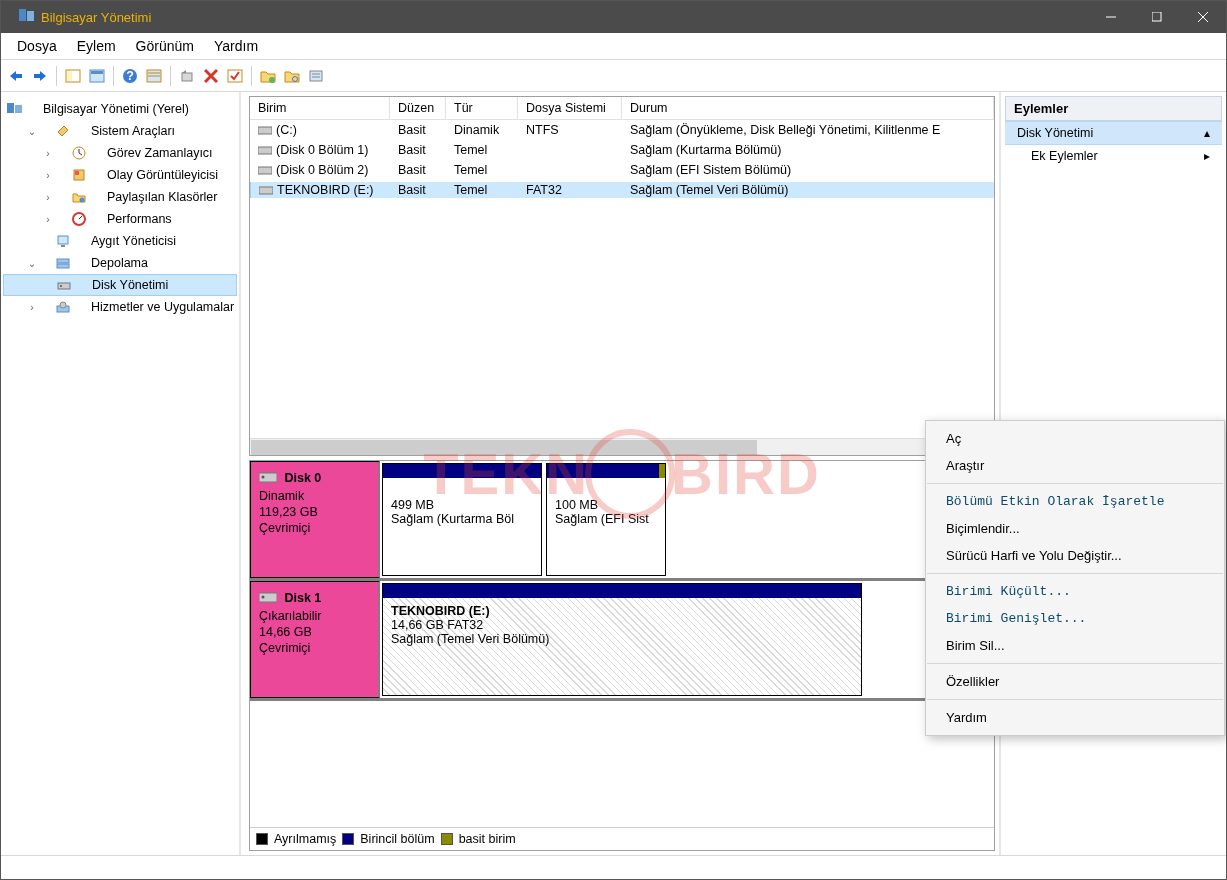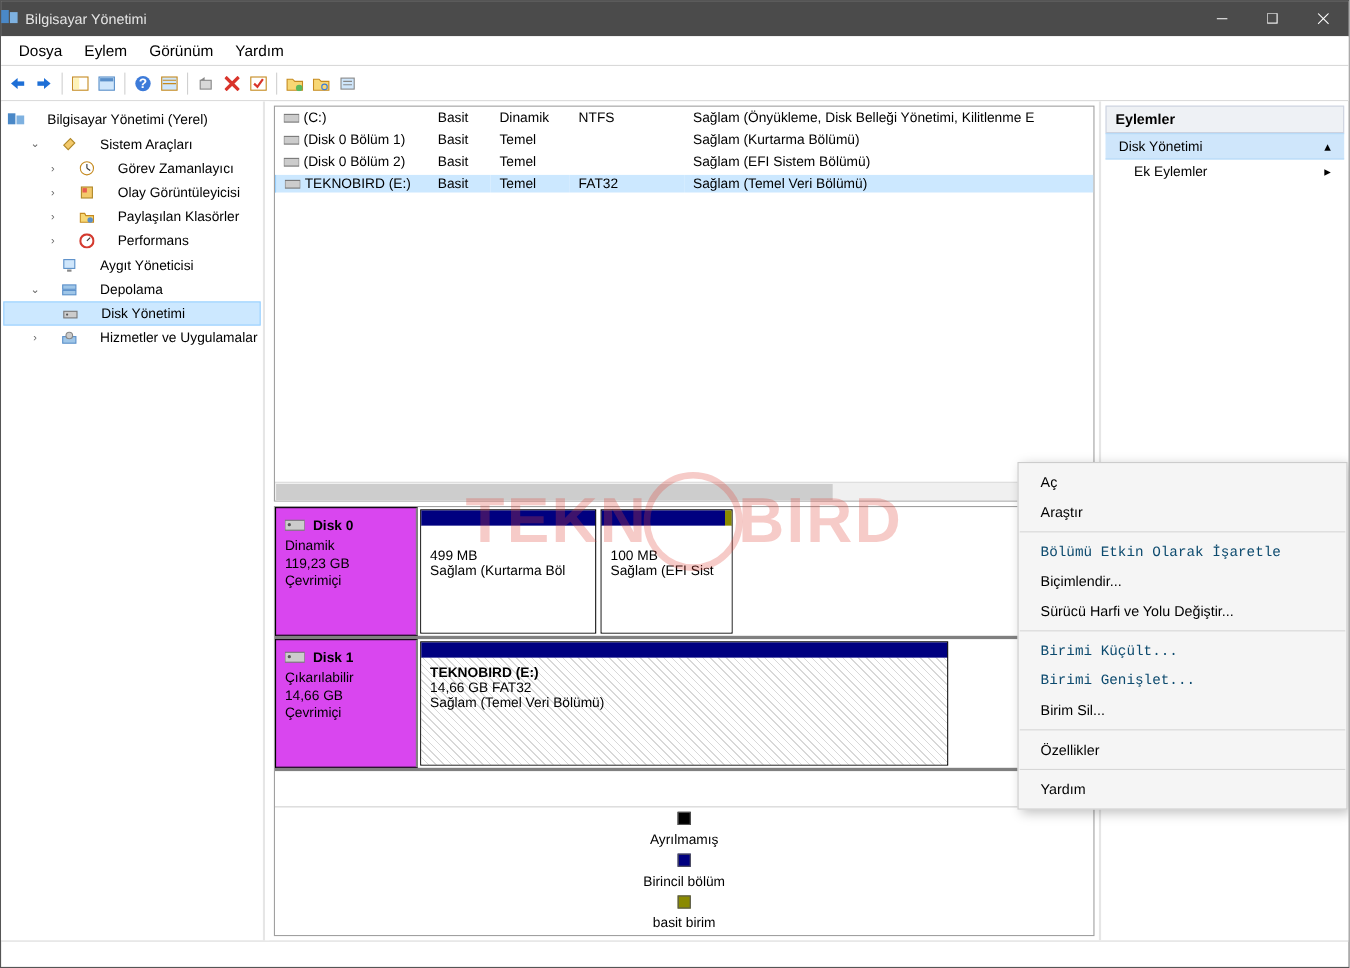--- a/index.html
+++ b/index.html
@@ -1,19 +1,19 @@
 <!DOCTYPE html>
 <html><head>
 <meta charset="utf-8">
 <style>
 * { box-sizing: border-box; margin: 0; padding: 0; font-family: "Segoe UI", Tahoma, sans-serif; font-size: 12.5px; }
 body { background: #fff; color: #000; user-select: none; }
 .window { width: 1227px; height: 880px; display: flex; flex-direction: column; border: 1px solid #555; }
 
-.titlebar { height: 32px; background: #4b4b4b; color: #e5e5e5; display: flex; align-items: center; padding-left: 0; }
+.titlebar { height: 32px; background: #4b4b4b; color: #eab308; display: flex; align-items: center; padding-left: 18px; }
 .titlebar .app-icon { width: 16px; height: 16px; margin-right: 6px; display: inline-block; }
 .titlebar .title { flex: 1; font-size: 13px; }
 .titlebar .win-btn { width: 46px; height: 32px; display: flex; align-items: center; justify-content: center; color: #fff; }
 
 .menubar { height: 27px; background: #fff; display: flex; align-items: center; padding: 0 6px; border-bottom: 1px solid #d9d9d9; }
 .menubar .menu-item { padding: 4px 10px; font-size: 14px; }
 
 .toolbar { height: 32px; background: #fff; display: flex; align-items: center; padding: 0 4px; gap: 2px; border-bottom: 1px solid #d9d9d9; }
 .toolbar .tbtn { width: 22px; height: 22px; display: flex; align-items: center; justify-content: center; border: 1px solid transparent; }
 .toolbar .sep { width: 1px; height: 20px; background: #d0d0d0; margin: 0 3px; }
@@ -37,33 +37,33 @@
 .vol-table .td { padding: 1px 8px; white-space: nowrap; overflow: hidden; display:flex; align-items:center; gap:4px;}
 .c0 { width: 140px; } .c1 { width: 56px; } .c2 { width: 72px; } .c3 { width: 104px; } .c4 { flex: 1; }
 .selrow .td { background:#cce8ff; }
 .selrow .td:first-child{ border-left:1px solid #99d1ff;}
 
 .scrollbar-h { height: 17px; background: #f0f0f0; border-top:1px solid #ddd; display:flex; align-items:center;}
 .scrollbar-h .thumb { height: 15px; background:#cdcdcd; margin-left:1px; width: 68%; }
 
 .disk-pane { flex:1; margin: 0 4px 4px 4px; border: 1px solid #a0a0a0; display:flex; flex-direction:column; overflow:hidden; }
 .disk-row { display:flex; border-bottom: 3px solid #808080; min-height: 120px; }
-.disk-label-cell { width: 130px; border:1px solid #000; border-right:2px solid #808080; padding: 8px; background:#d946ef; }
+.disk-label-cell { width: 130px; border:1px solid #000; border-right:2px solid #808080; padding: 8px; background:#ec4899; }
 .disk-label-cell .dicon { display:inline-block; vertical-align:middle; margin-right:4px;}
 .disk-label-cell .dtitle { font-weight:600; display:inline; }
 .disk-label-cell .dline { display:block; margin-top:2px; }
 .partitions { flex:1; display:flex; gap:4px; padding:2px;}
 .partition { border:1px solid #000; flex:1; display:flex; flex-direction:column; }
 .partition .phead { height:14px; background:#000080; }
 .partition .phead.olive { background: linear-gradient(to right, #000080 0%, #000080 95%, #8a8a00 95%); }
 .partition .pbody { flex:1; padding: 6px 8px; background:#fff; font-size:12.5px; }
 .partition .pbody.hatched { background: repeating-linear-gradient(45deg, #fff, #fff 4px, #d8d8d8 4px, #d8d8d8 5px); }
 .partition .pbody .pname { font-weight:600; }
 
-.legend { border-top:1px solid #d0d0d0; padding: 4px 6px; display:flex; align-items:center; gap:6px; font-size:12.5px;flex-direction:column; }
+.legend { border-top:1px solid #d0d0d0; padding: 4px 6px; display:flex; align-items:center; gap:6px; font-size:12.5px; }
 .legend .sw { width:12px; height:12px; display:inline-block; border:1px solid #555;}
 
 .actions-pane { width: 225px; background:#fff; padding:4px; }
 .actions-pane .ahdr { background:#eef1f5; border:1px solid #ccd2df; padding:4px 8px; font-weight:600; font-size:13px;}
 .actions-pane .abody { }
 .actions-pane .arow { padding: 4px 12px; display:flex; align-items:center; justify-content:space-between; }
 .actions-pane .arow.hl { background:#cfe6fb; border-top:1px solid #b5d9f7; border-bottom:1px solid #b5d9f7;}
 .actions-pane .arow .arrow { font-size:12px; }
 
 .context-menu { position:absolute; left:680px; top:328px; width:300px; background:#f5f5f5; border:1px solid #ccc; box-shadow: 3px 3px 10px rgba(0,0,0,.25); padding: 4px 0; z-index: 100; }
@@ -305,20 +305,27 @@
               <circle cx="7" cy="5" r="3" fill="#ccc" stroke="#888"></circle>
             </svg>
           </span>
         <span>Hizmetler ve Uygulamalar</span>
       </div>
     </div>
 
     <div class="center-pane">
 
       <div class="vol-table">
+        <div class="thead">
+          <div class="th c0">Birim</div>
+          <div class="th c1">Düzen</div>
+          <div class="th c2">Tür</div>
+          <div class="th c3">Dosya Sistemi</div>
+          <div class="th c4">Durum</div>
+        </div>
         <div class="tbody">
           <div class="tr">
             <div class="td c0">
                 <span class="vol-icon"><svg width="14" height="12">
                     <rect x="0" y="3" width="14" height="7" fill="#ccc" stroke="#777"></rect>
                   </svg></span>
                 <span> (C:)</span>
               </div>
             <div class="td c1">Basit</div>
             <div class="td c2">Dinamik</div>

